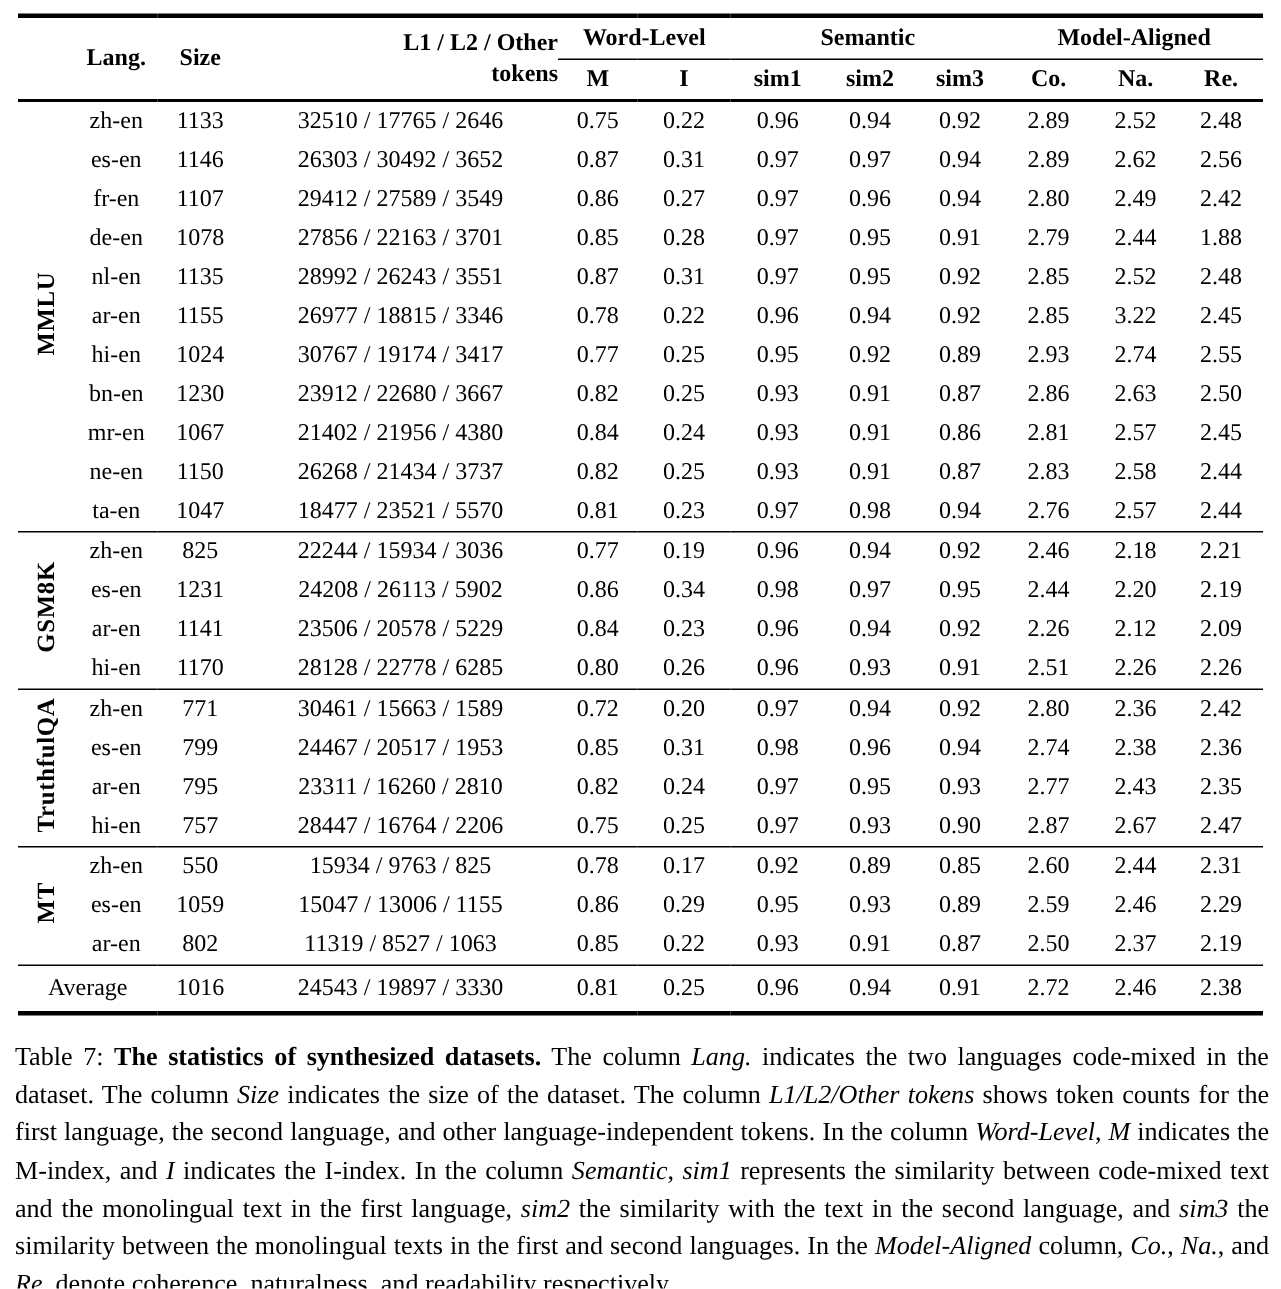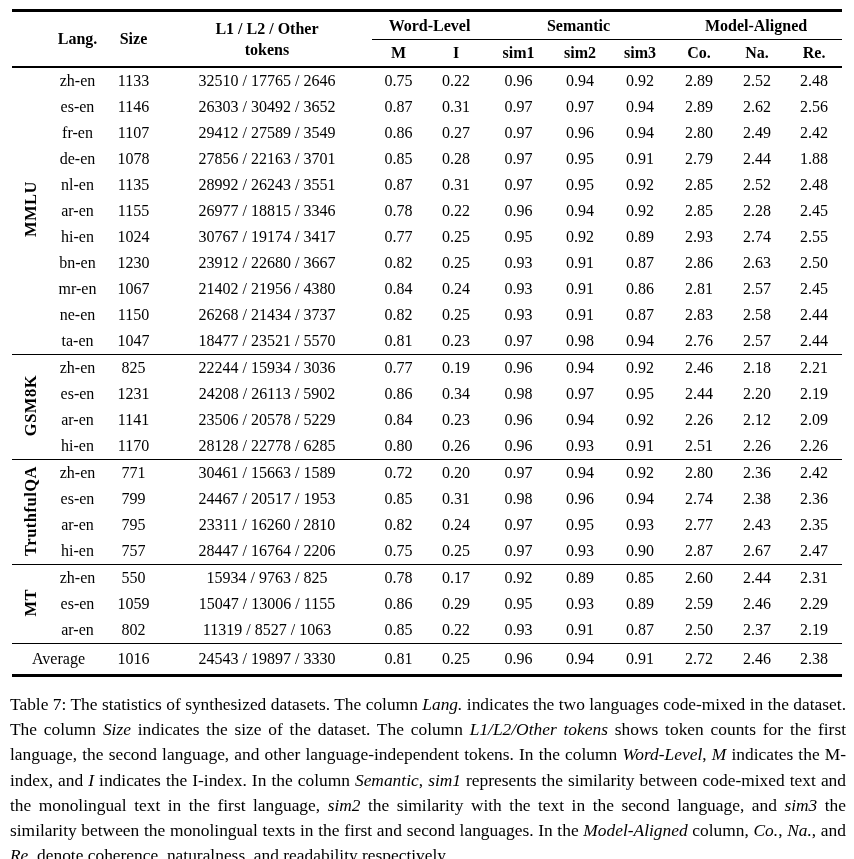--- a/index.html
+++ b/index.html
@@ -27,21 +27,21 @@
     text-align: center;
     vertical-align: middle;
     font-size: 16px;
     line-height: 1.0;
     white-space: nowrap;
   }
   thead th { font-weight: bold; font-size: 16.5px; }
   tr.group-row th { height: 27px; }
   tr.sub-row th { height: 26px; }
   th.group { border-bottom: 1.6px solid #000; }
-  th.tokens-h div { line-height: 21px; }
+  th.tokens-h div { line-height: 21px; text-align: right; }
 
   tbody tr td { height: 26px; }
   tbody tr.first-data td { border-top: 2.6px solid #000; }
   tbody tr.section-start td { border-top: 1.4px solid #000; }
   tbody tr.avg-row td { height: 30px; border-top: 1.4px solid #000; font-family: Liberation Serif, serif; }
 
   td.sec-label { vertical-align: middle; }
   .rot {
     display: inline-block;
     writing-mode: vertical-rl;
@@ -52,21 +52,21 @@
     line-height: 1;
   }
 
   .caption {
     margin: 15px 10px 0 10px;
     width: 836px;
     font-size: 17.4px;
     line-height: 25.2px;
     text-align: justify;
   }
-  .caption b { font-weight: normal; }
+  .caption b { font-weight: bold; }
   .caption i { font-style: italic; }
 </style>
 </head>
 <body>
 
 <div class="page">
 
   <table class="stats">
     <colgroup>
       <col style="width:38px">
@@ -176,21 +176,21 @@
         <tr>
           <td>ar-en</td>
           <td>1155</td>
           <td>26977 / 18815 / 3346</td>
           <td>0.78</td>
           <td>0.22</td>
           <td>0.96</td>
           <td>0.94</td>
           <td>0.92</td>
           <td>2.85</td>
-          <td>2.28</td>
+          <td>3.22</td>
           <td>2.45</td>
         </tr>
         <tr>
           <td>hi-en</td>
           <td>1024</td>
           <td>30767 / 19174 / 3417</td>
           <td>0.77</td>
           <td>0.25</td>
           <td>0.95</td>
           <td>0.92</td>

